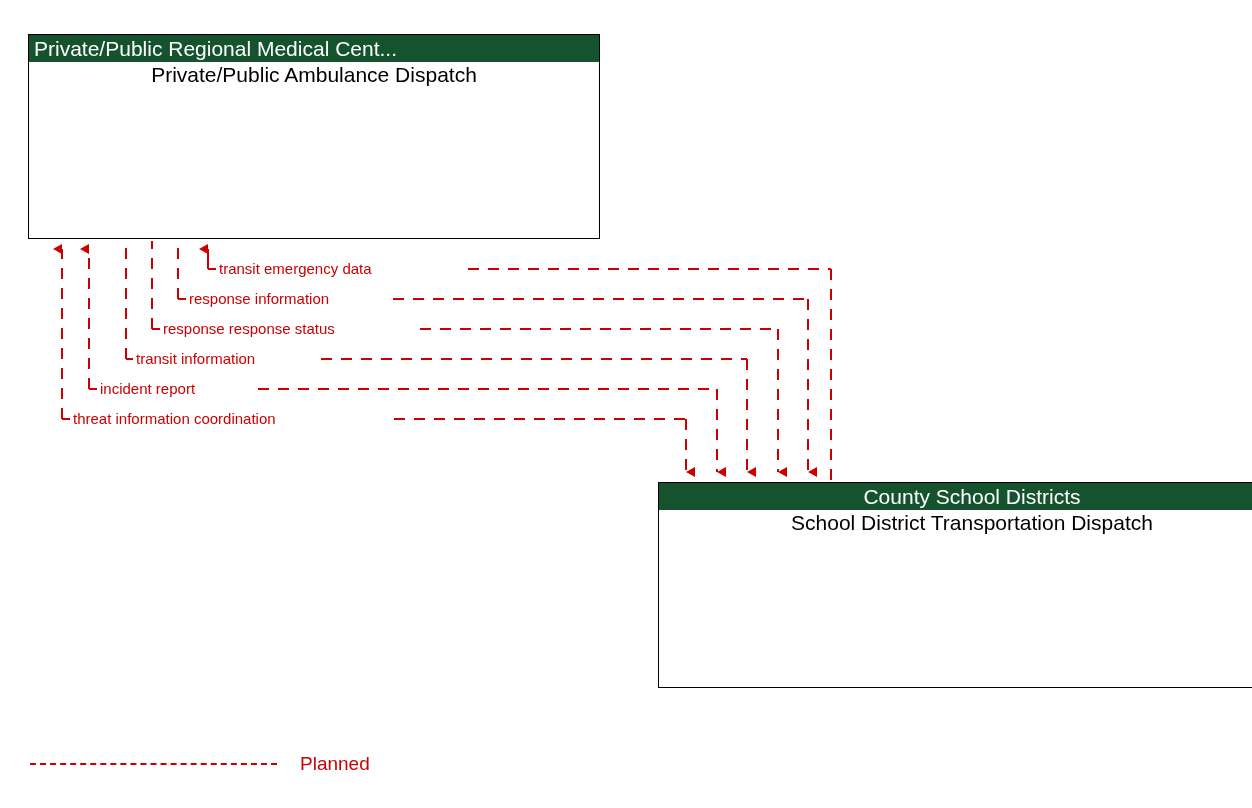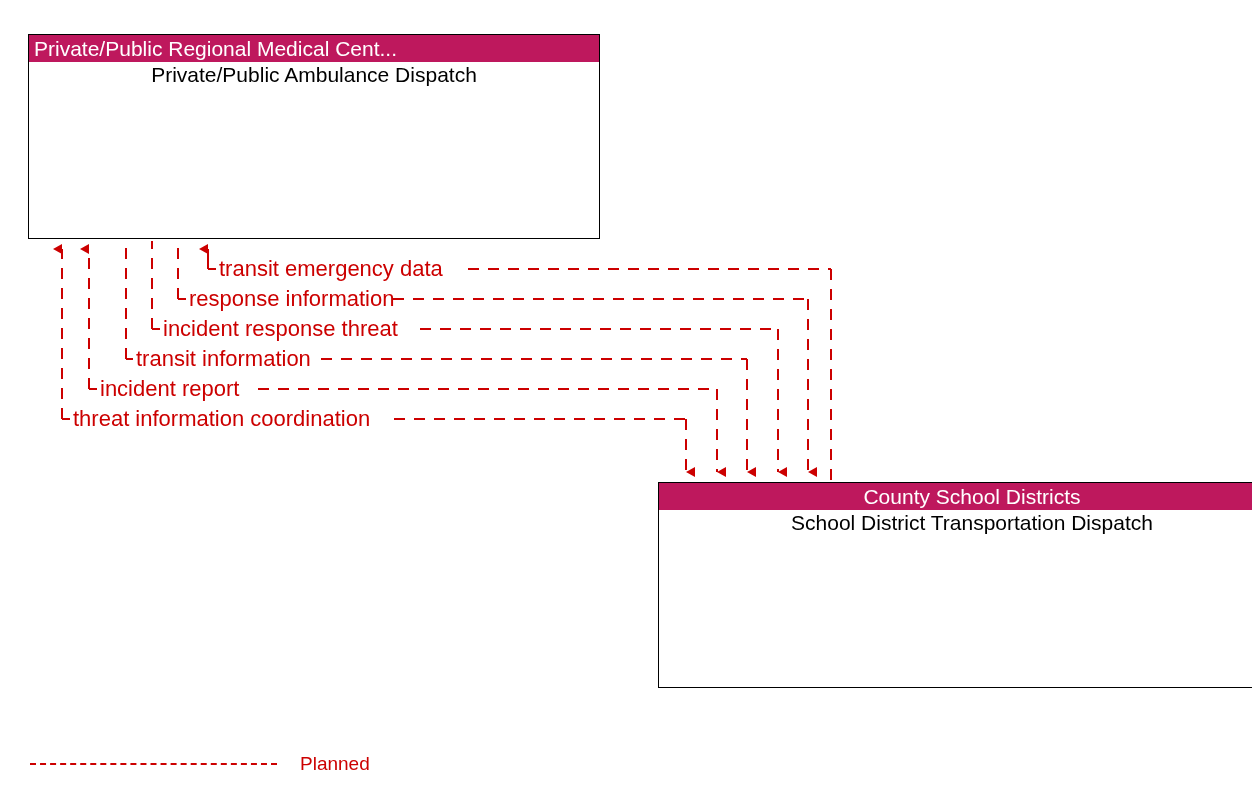--- a/index.html
+++ b/index.html
@@ -24,21 +24,21 @@
   }
 
   
   .sys-box {
     position: absolute;
     border: 1.5px solid #000000;
     background: #ffffff;
     box-sizing: border-box;
   }
   .sys-header {
-    background: #be185d;
+    background: #14532d;
     color: #ffffff;
     font-size: 21px;
     line-height: 27px;
     height: 27px;
     text-align: center;
     white-space: nowrap;
     overflow: hidden;
     box-sizing: border-box;
   }
   .sys-name {
@@ -61,21 +61,21 @@
     left: 658px;
     top: 482px;
     width: 628px;
     height: 206px;
   }
 
   
   .flow-label {
     position: absolute;
     color: #cc0000;
-    font-size: 22px;
+    font-size: 15px;
     line-height: 17.5px;
     white-space: nowrap;
     transform: translateY(-50%);
   }
 
   
   #legend {
     position: absolute;
     left: 30px;
     top: 752px;
@@ -169,21 +169,21 @@
 
 <div class="sys-box" id="box-school">
   <div class="sys-header">County School Districts</div>
   <div class="sys-name">School District Transportation Dispatch</div>
 </div>
 
 <div class="flow-label" style="left:219px; top:269px;">transit emergency data</div>
 
 <div class="flow-label" style="left:189px; top:299px;">response information</div>
 
-<div class="flow-label" style="left:163px; top:329px;">incident response threat</div>
+<div class="flow-label" style="left:163px; top:329px;">response response status</div>
 
 <div class="flow-label" style="left:136px; top:359px;">transit information</div>
 
 <div class="flow-label" style="left:100px; top:389px;">incident report</div>
 
 <div class="flow-label" style="left:73px; top:419px;">threat information coordination</div>
 
 <div id="legend">
   <div id="legend-line"></div>
   <div id="legend-label">Planned</div>

